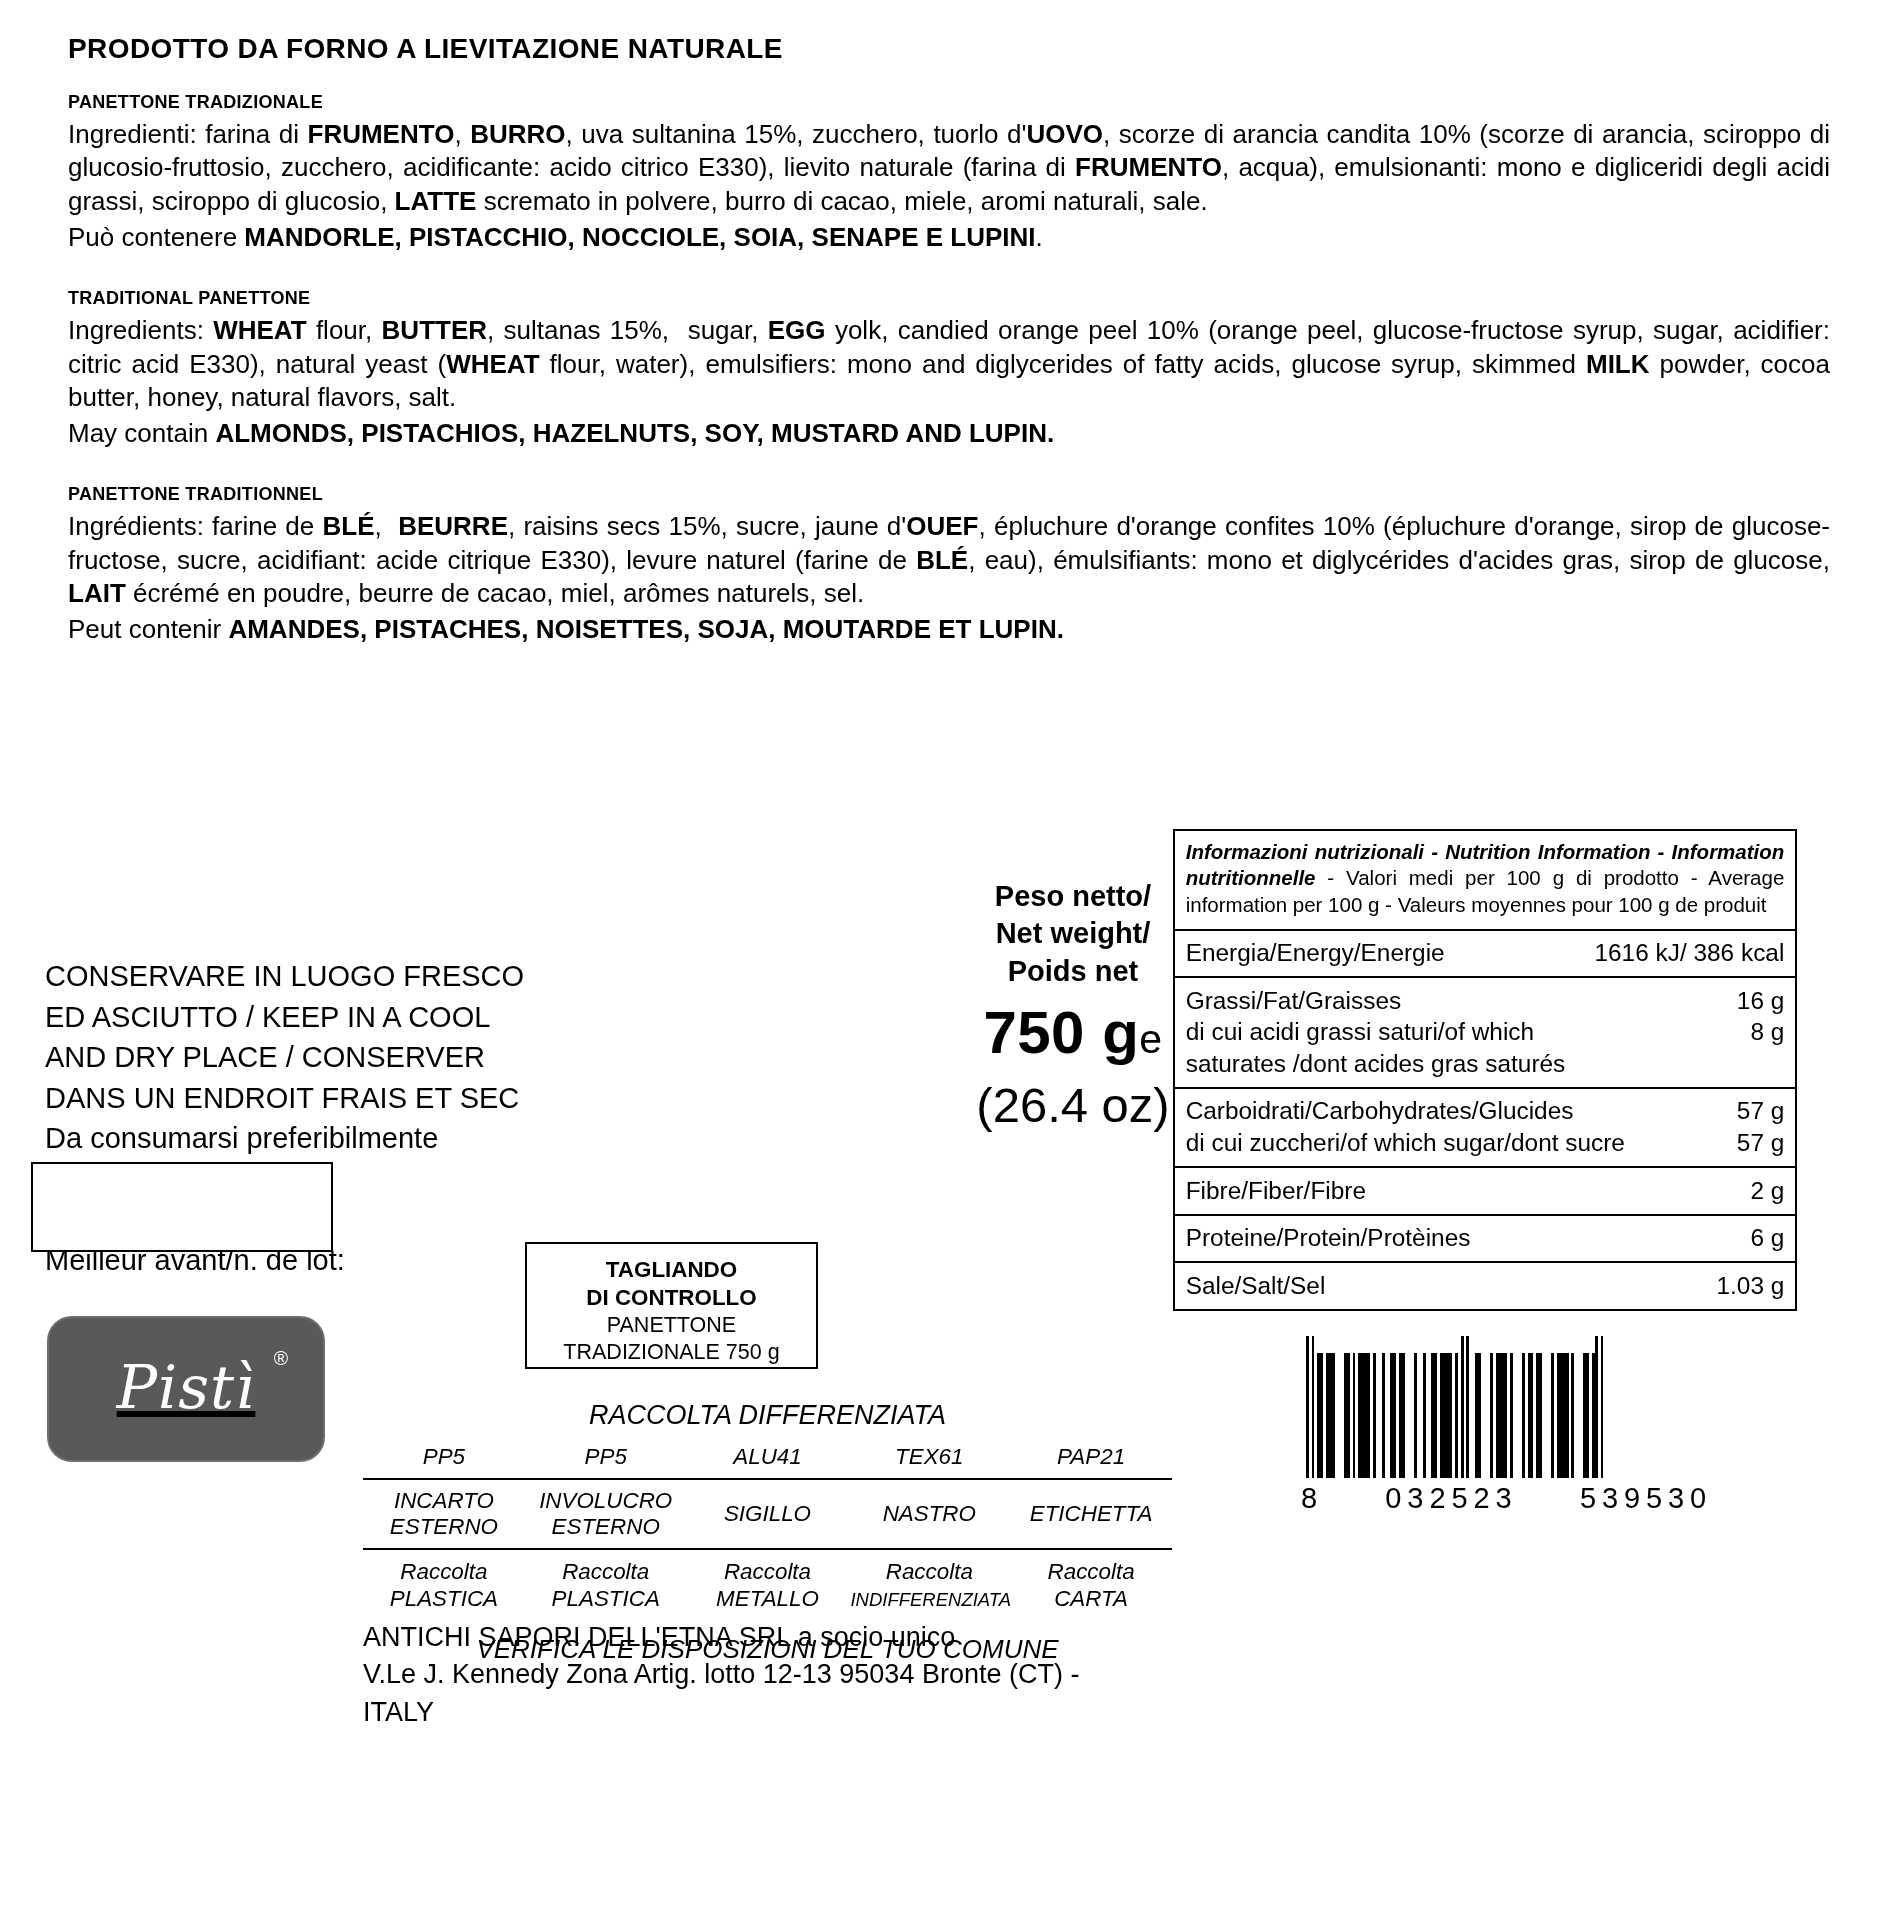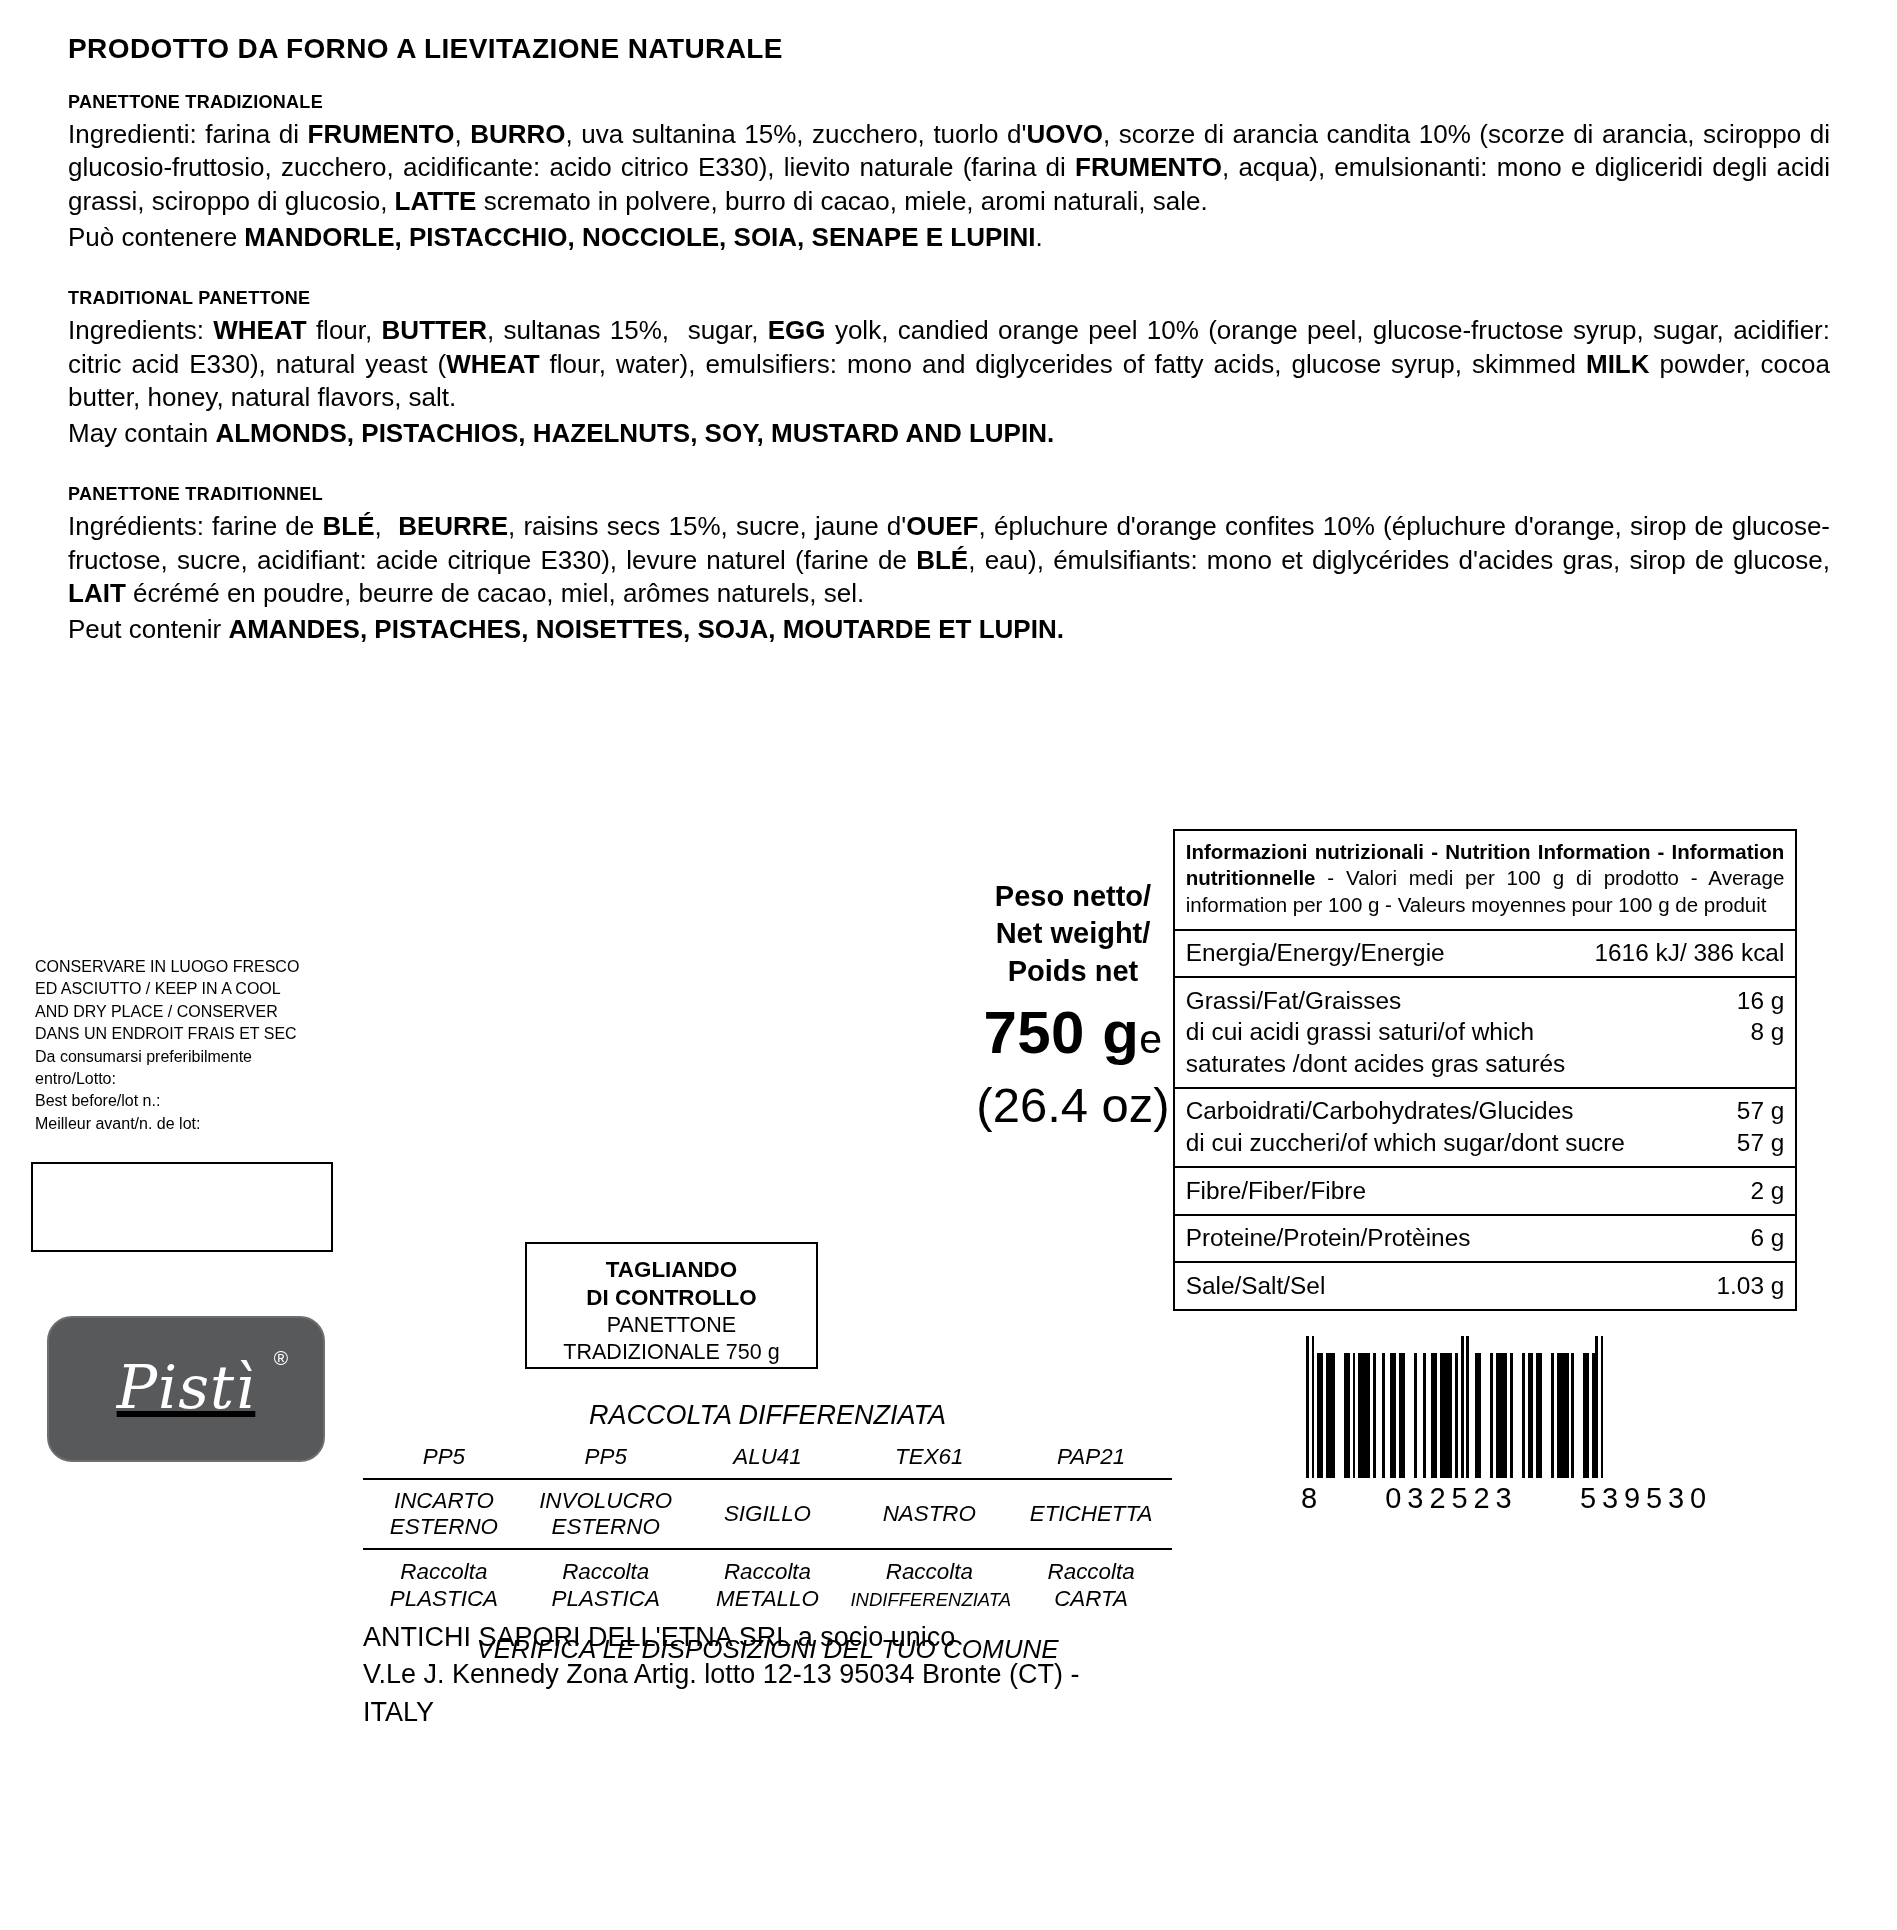--- a/index.html
+++ b/index.html
@@ -53,24 +53,24 @@
     position: absolute;
     left: 0;
     top: 858px;
     width: 1898px;
     height: 1073px;
   }
 
   
   .storage {
     position: absolute;
-    left: 35px;
+    left: 45px;
     top: 98px;
     width: 546px;
-    font-size: 16px;
+    font-size: 29px;
     line-height: 1.40;
   }
   .lotbox {
     position: absolute;
     left: 31px;
     top: 304px;
     width: 302px;
     height: 90px;
     border: 2.9px solid #000;
     background: #fff;
@@ -198,21 +198,21 @@
     width: 624px;
     border: 2.9px solid #000;
   }
   .nutri .nhead {
     font-size: 20.5px;
     line-height: 1.30;
     padding: 7.8px 10.7px 9.8px 10.7px;
     text-align: justify;
     border-bottom: 2.9px solid #000;
   }
-  .nutri .nhead b { font-weight: bold; }
+  .nutri .nhead b { font-weight: bold; font-style: italic; }
   .nutri .row {
     display: flex;
     justify-content: space-between;
     align-items: flex-start;
     border-bottom: 2.9px solid #000;
     padding: 6.8px 10.7px 7.8px 10.7px;
     font-size: 24.4px;
     line-height: 1.28;
   }
   .nutri .row:last-child { border-bottom: none; }

